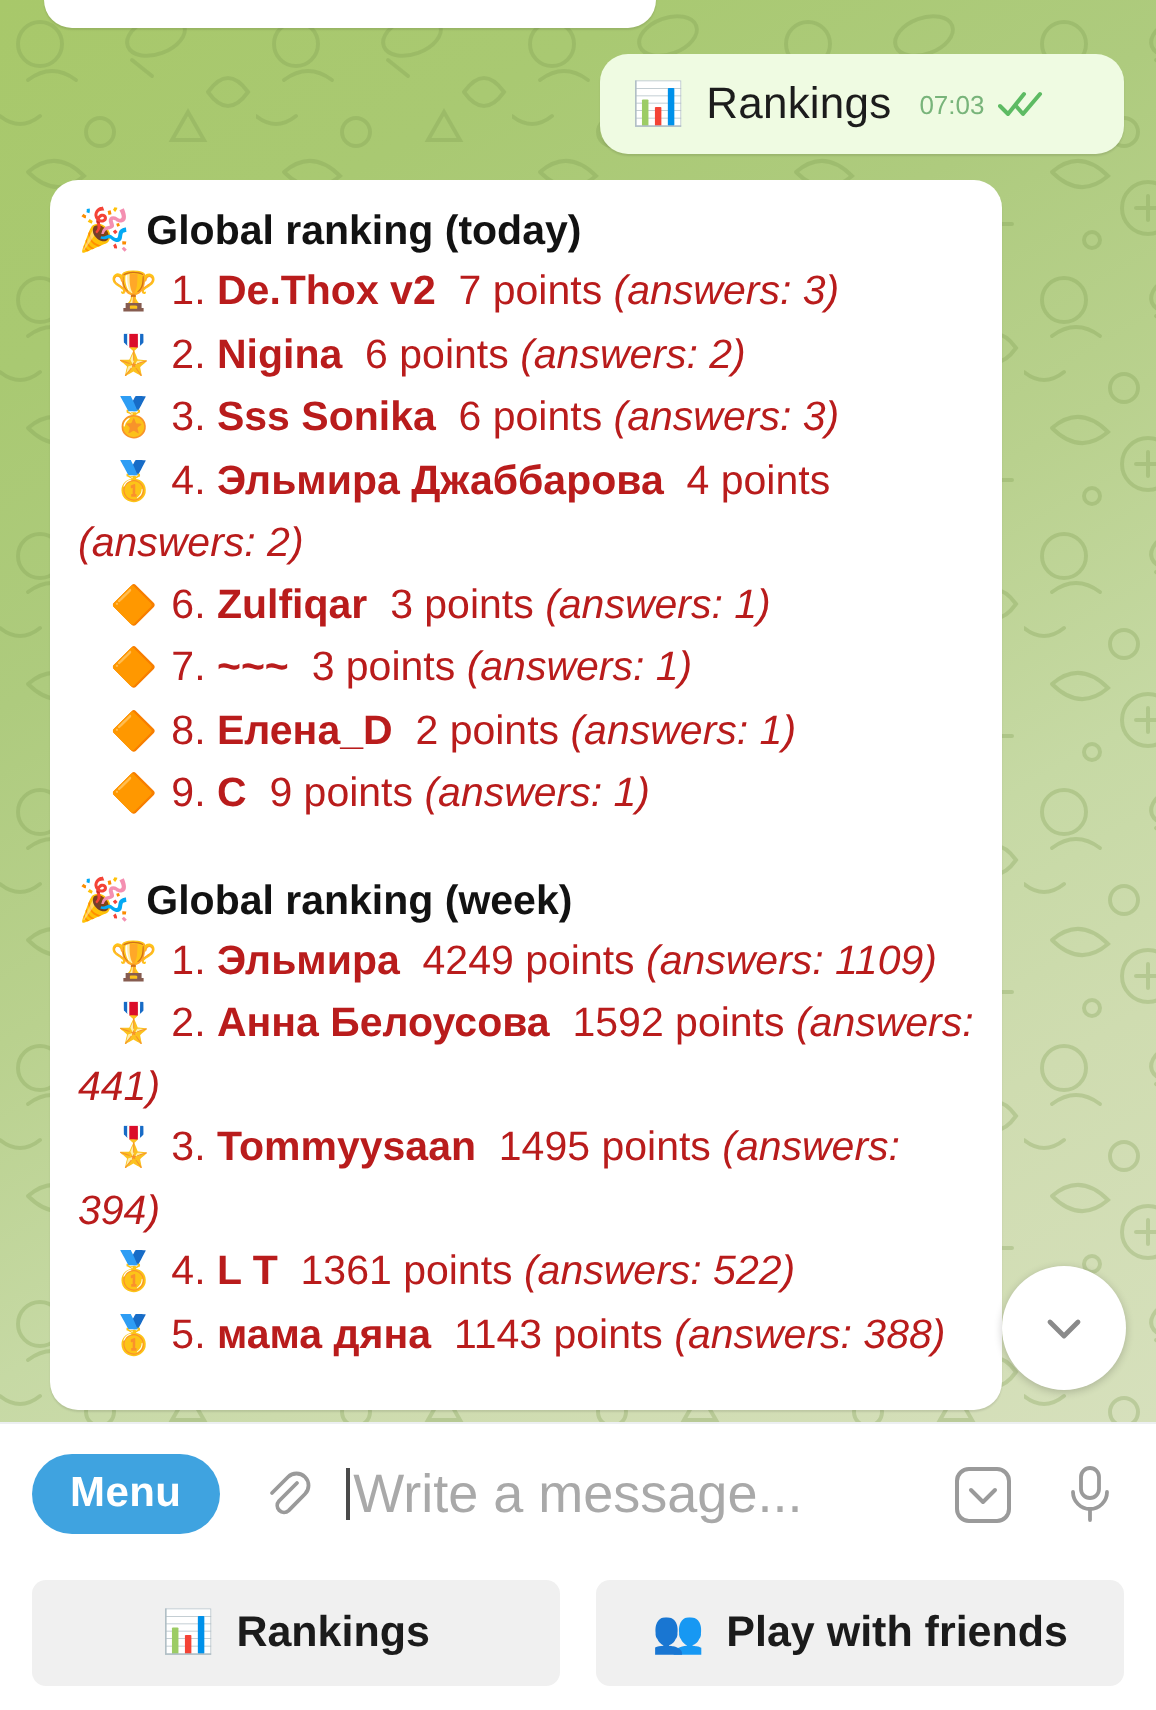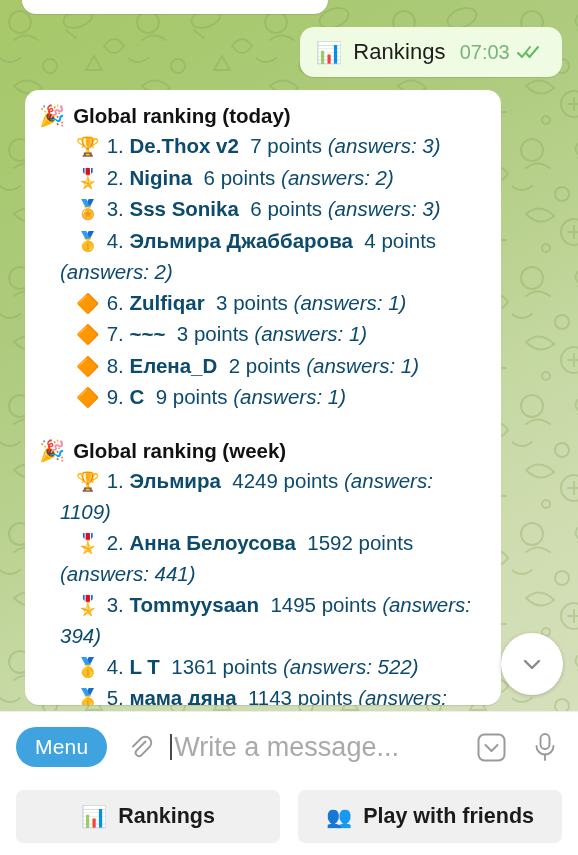--- a/index.html
+++ b/index.html
@@ -60,21 +60,21 @@
     padding: 0 14px 0 16px;
   }
   #bubble-rankings .emoji { font-size: 21px; line-height: 1; }
   #rankings-out-label {
     font-size: 22px;
     color: #1c1c1c;
     margin-left: 11px;
     letter-spacing: .1px;
   }
   #rankings-out-time {
-    font-size: 20px;
+    font-size: 13px;
     color: #78b47a;
     margin-left: 14px;
   }
   #rankings-out-ticks {
     margin-left: 7px;
     display: inline-block;
     width: 24px; height: 14px;
     position: relative;
   }
 
@@ -93,24 +93,23 @@
     white-space: nowrap;
     display: flex;
     align-items: center;
     gap: 8px;
   }
   .rank-head .emoji { font-size: 21px; }
   .spacer { height: 22px; }
 
   .rank-row {
     font-size: 20.5px;
-    color: #0c4a6e;
+    color: #b91c1c;
     line-height: 30.5px;
     text-indent: 16px;
-    margin-left: 21px;
   }
   .rank-row .emoji {
     font-size: 19px;
     margin-right: 7px;
   }
   .rank-row .num { font-weight: normal; }
   .rank-row .who { font-weight: bold; }
   .rank-row .pts { font-weight: normal; }
   .rank-row .ans { font-style: italic; }
 
@@ -133,21 +132,21 @@
     background: #fff;
     display: flex;
     align-items: center;
     padding: 0 16px;
     border-top: 1px solid #eceff1;
   }
   #menu-button {
     background: #3fa3e0;
     color: #fff;
     font-size: 21px;
-    font-weight: normal;
+    font-weight: bold;
     border-radius: 22px;
     padding: 9px 19px 10px;
     line-height: 1;
     letter-spacing: .2px;
   }
   #attach-icon { margin-left: 18px; display: flex; }
   #message-input-wrap {
     flex: 1;
     display: flex;
     align-items: center;

